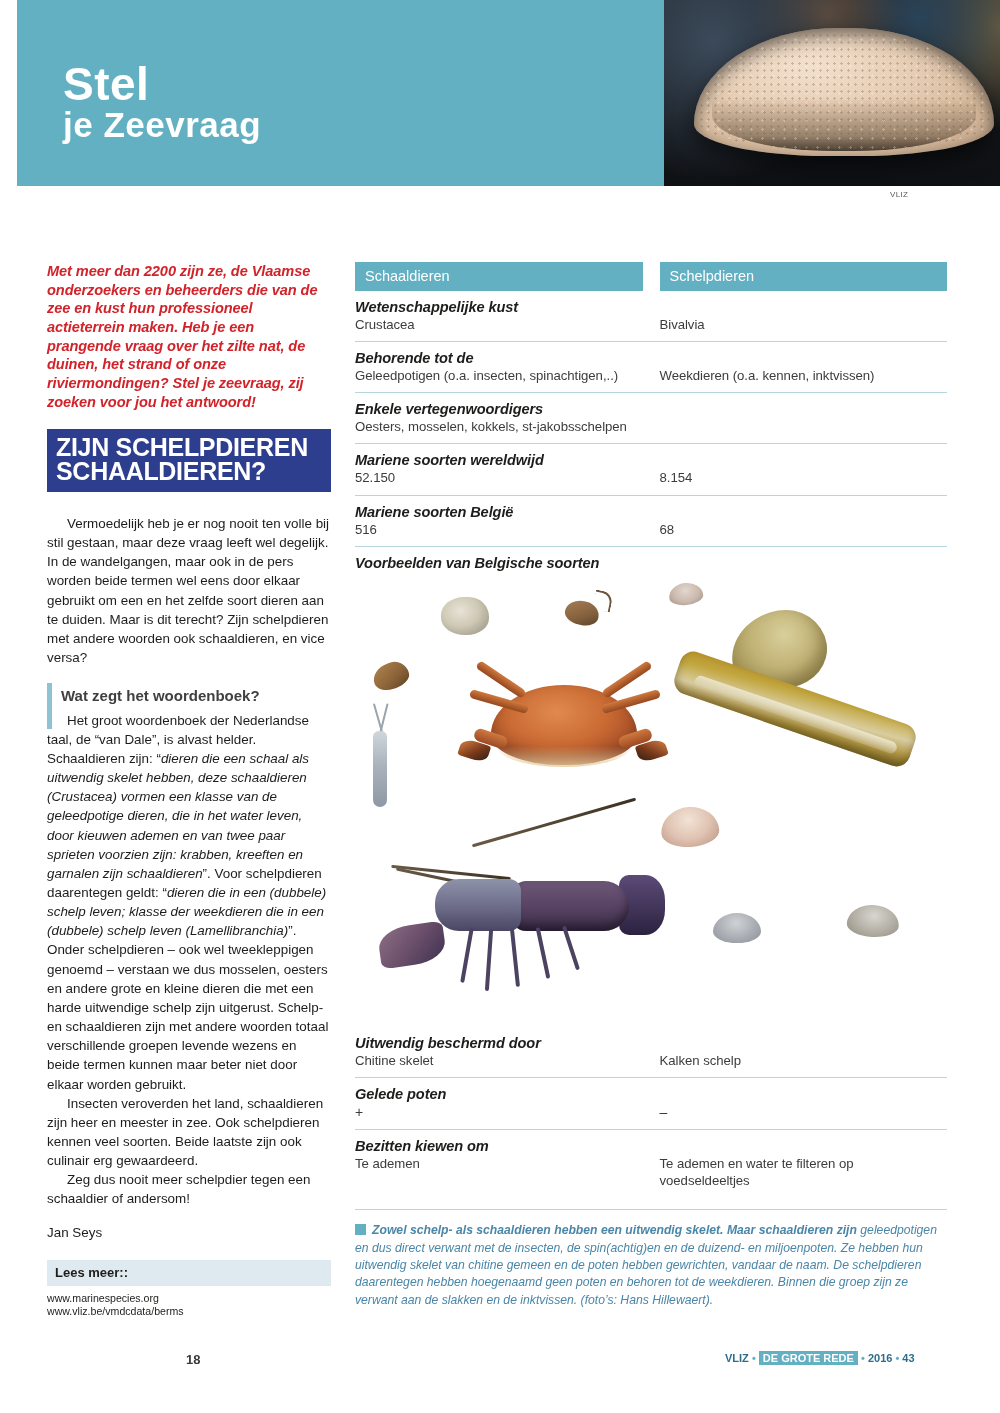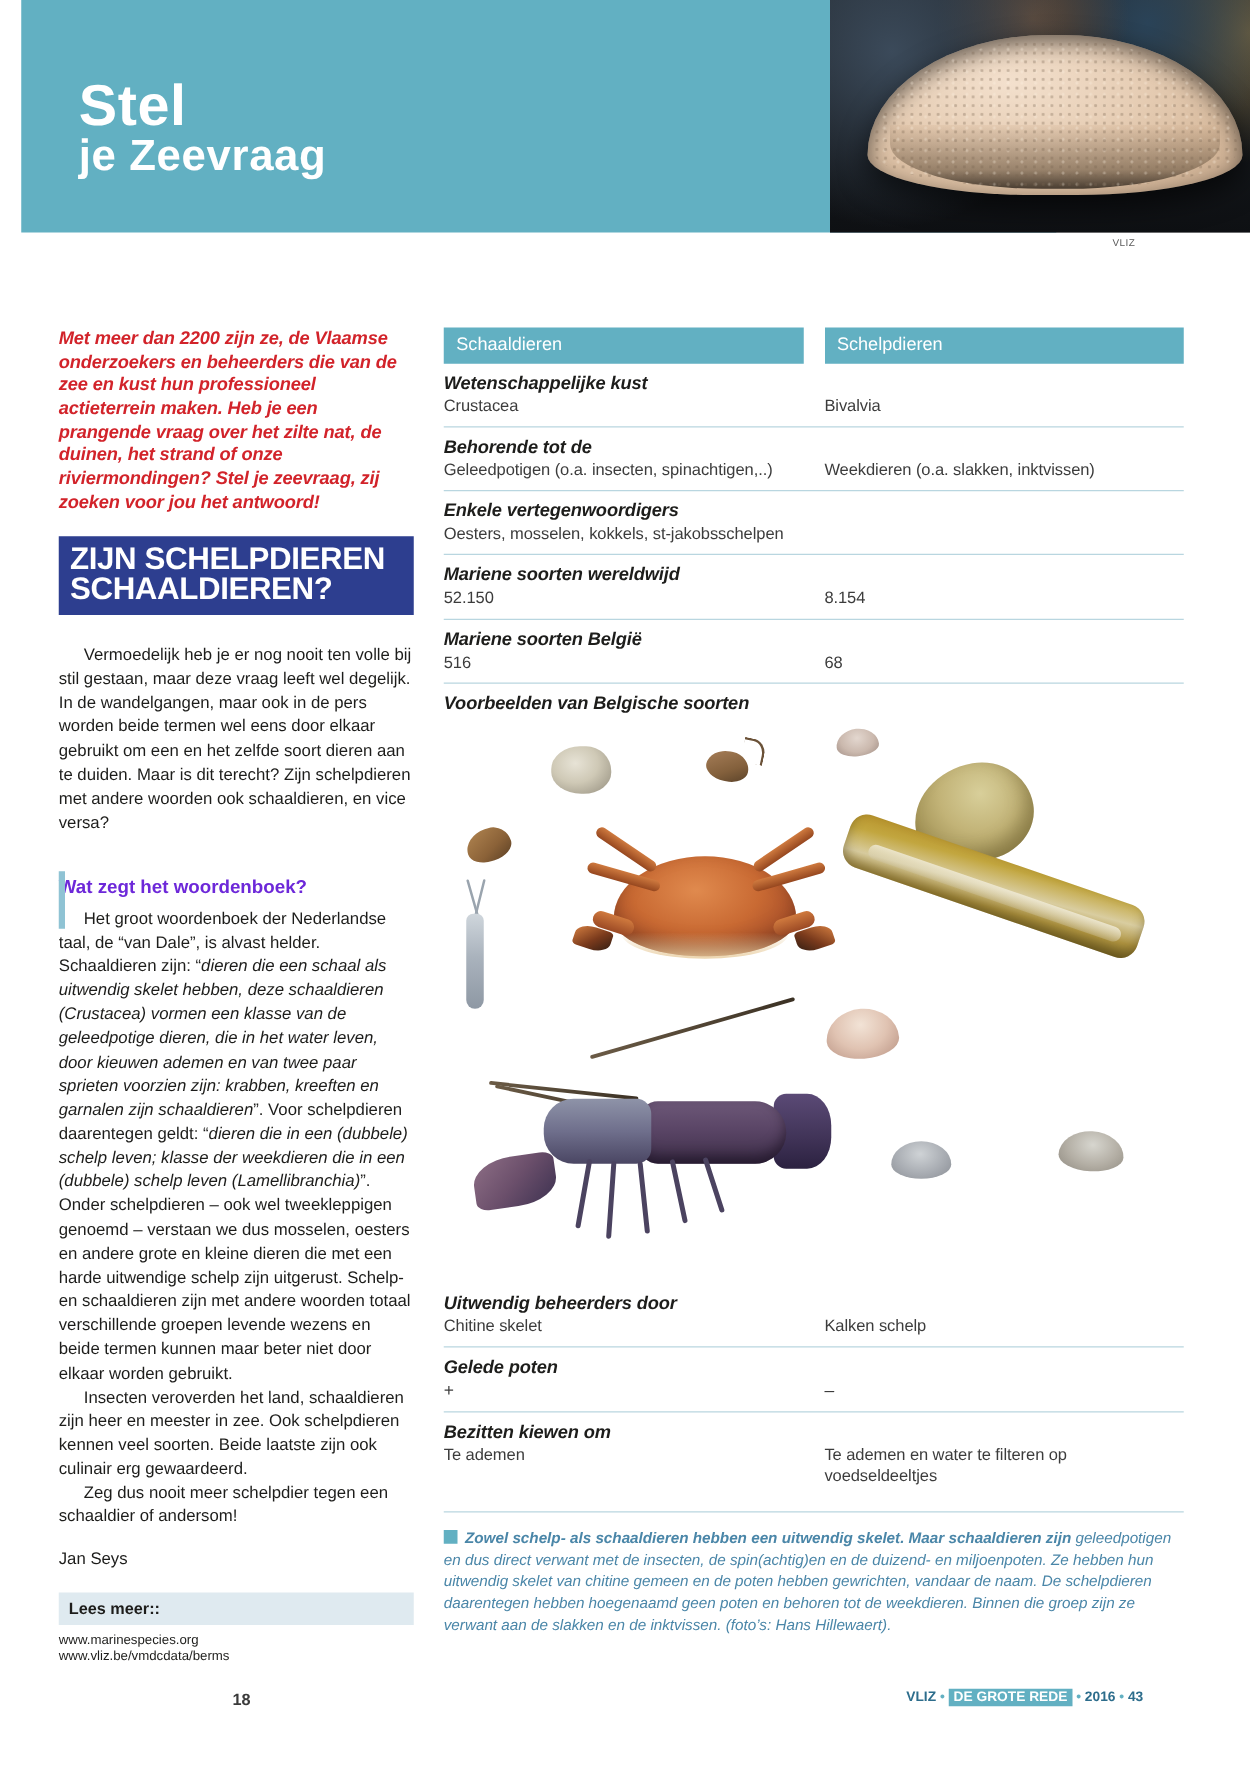--- a/index.html
+++ b/index.html
@@ -86,22 +86,23 @@
 
   .body-text {
     margin-top: 22px; color: #1d1d1b; font-size: 13.4px;
     line-height: 1.43; text-align: left;
   }
   .body-text p { margin: 0; }
   .body-text p.indent { text-indent: 20px; }
   .body-text .it { font-style: italic; }
 
   .sub-head {
-    position: relative; margin-top: 32px; margin-bottom: 4px;
-    color: #6d28d9; font-weight: bold; font-size: 15px;
+    position: relative; margin-top: 18px; margin-bottom: 4px;
+    padding-left: 14px;
+    color: #404040; font-weight: bold; font-size: 15px;
   }
   .sub-head .bar {
     position: absolute; left: 0; top: -2px; width: 5px; height: 46px;
     background: #8fc3d4;
   }
 
   .byline { margin-top: 16px; font-size: 13.4px; color: #1d1d1b; }
 
   .leesmeer-head {
     margin-top: 20px; background: #dfeaf0; color: #1d1d1b;
@@ -361,21 +362,21 @@
       <div class="cells">
         <div class="cell">Crustacea</div>
         <div class="cell">Bivalvia</div>
       </div>
     </div>
 
     <div class="trow">
       <div class="rh">Behorende tot de</div>
       <div class="cells">
         <div class="cell">Geleedpotigen (o.a. insecten, spinachtigen,..)</div>
-        <div class="cell">Weekdieren (o.a. slakken, inktvissen)</div>
+        <div class="cell">Weekdieren (o.a. kennen, inktvissen)</div>
       </div>
     </div>
 
     <div class="trow">
       <div class="rh">Enkele vertegenwoordigers</div>
       <div class="cells">
         <div class="cell">Oesters, mosselen, kokkels, st-jakobsschelpen</div>
       </div>
     </div>
 
@@ -444,21 +445,21 @@
         <div class="sp clam-sm1"></div>
         <div class="sp clam-big"></div>
         <div class="sp razor"></div>
         <div class="sp clam-sm2"></div>
         <div class="sp clam-sm3"></div>
         <div class="sp clam-sm4"></div>
       </div>
     </div>
 
     <div class="trow">
-      <div class="rh">Uitwendig beheerders door</div>
+      <div class="rh">Uitwendig beschermd door</div>
       <div class="cells">
         <div class="cell">Chitine skelet</div>
         <div class="cell">Kalken schelp</div>
       </div>
     </div>
 
     <div class="trow">
       <div class="rh">Gelede poten</div>
       <div class="cells">
         <div class="cell sym">+</div>

